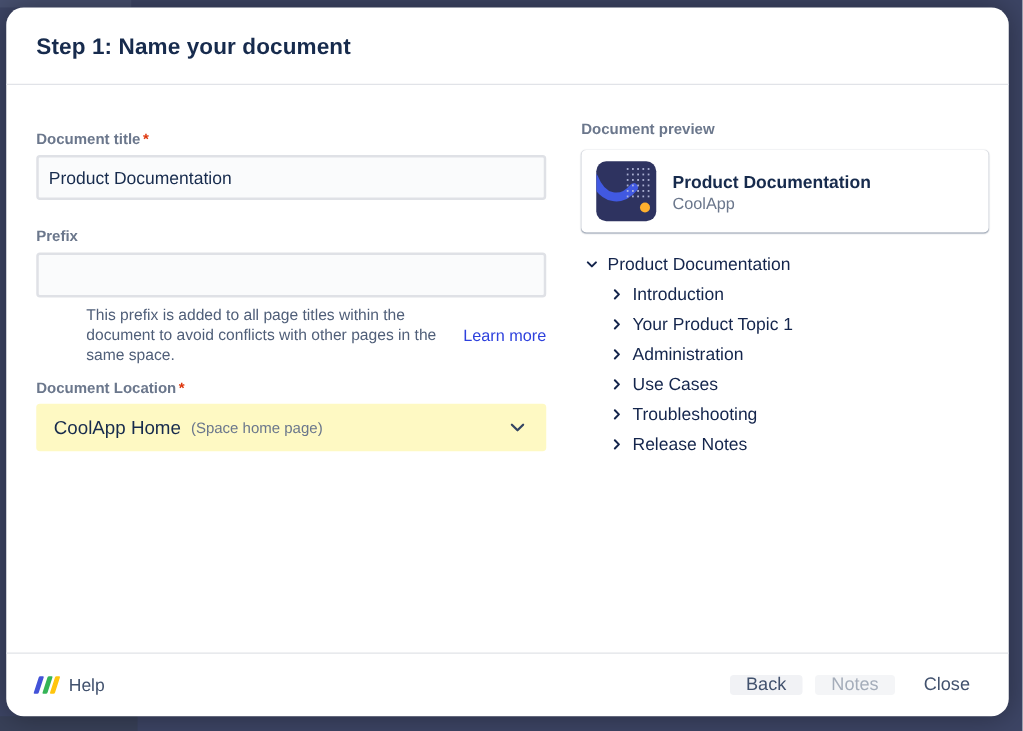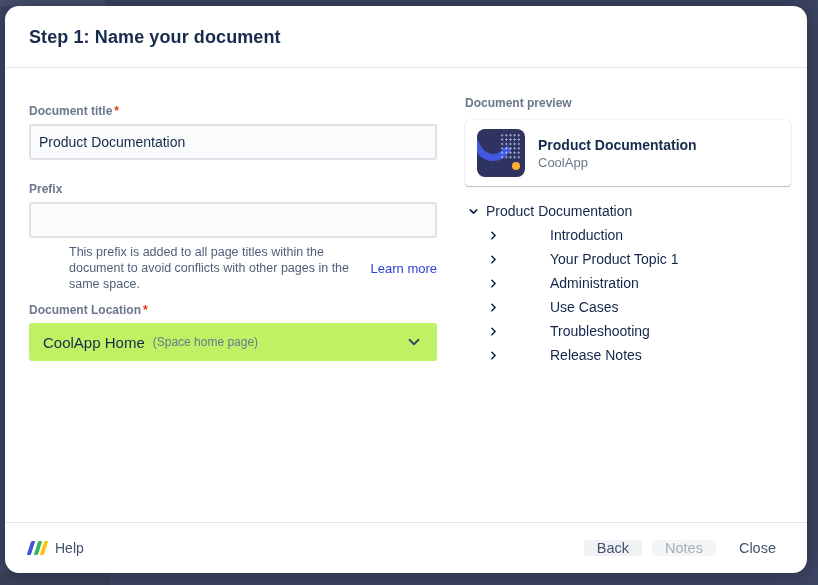--- a/index.html
+++ b/index.html
@@ -46,21 +46,21 @@
     outline: none;
   }
   .mt-22 { margin-top: 22px; }
 
   .helper-row { display: flex; align-items: center; margin-top: 6px; margin-left: 40px; }
   .helper-text { flex: 1 1 auto; font-size: 12.5px; line-height: 1.28; color: #505f79; }
   .learn-more { flex: 0 0 auto; margin-left: 10px; font-size: 13px; color: #2e41dd; text-decoration: none; white-space: nowrap; cursor: pointer; }
 
   .location-label { margin-top: 11px; }
   .dropdown {
-    margin-top: 6px; height: 38px; background: #bef264; border-radius: 3px;
+    margin-top: 6px; height: 38px; background: #fef9c3; border-radius: 3px;
     display: flex; align-items: center; padding: 0 14px; cursor: pointer;
   }
   .dropdown-value { font-size: 15px; color: #172b4d; }
   .dropdown-hint { font-size: 12px; color: #6b778c; margin-left: 8px; }
   .dropdown-chevron { margin-left: auto; display: flex; }
 
   .preview-heading { font-size: 12px; font-weight: 700; color: #6b778c; }
   .preview-card {
     margin-top: 10px; background: #fff; border-radius: 4px;
     box-shadow: 0 1px 1px rgba(9,30,66,.25), 0 0 1px rgba(9,30,66,.31);
@@ -78,21 +78,21 @@
   .doc-icon .yellow-dot {
     position: absolute; right: 5px; top: 33px; width: 8px; height: 8px;
     border-radius: 50%; background: #ffb02e;
   }
   .card-text { min-width: 0; }
   .card-title { font-size: 14px; font-weight: 700; color: #172b4d; }
   .card-subtitle { font-size: 13px; color: #6b778c; margin-top: 2px; }
 
   .tree { margin-top: 13px; }
   .tree-row { height: 24px; display: flex; align-items: center; cursor: pointer; }
-  .tree-row.child { padding-left: 20px; gap: 44px; }
+  .tree-row.child { padding-left: 20px; }
   .tree-chevron { width: 16px; height: 16px; display: flex; align-items: center; justify-content: center; flex: 0 0 16px; }
   .tree-label { font-size: 14px; color: #14254c; margin-left: 5px; }
 
   .modal-footer {
     flex: 0 0 51px; border-top: 1px solid #e1e3e8;
     display: flex; align-items: center; padding: 0 18px 0 24px;
   }
   .help-link { display: flex; align-items: center; gap: 9px; cursor: pointer; }
   .help-label { font-size: 14px; color: #42526e; }
   .k15t-logo { display: flex; gap: 2.5px; height: 14px; align-items: flex-end; }

